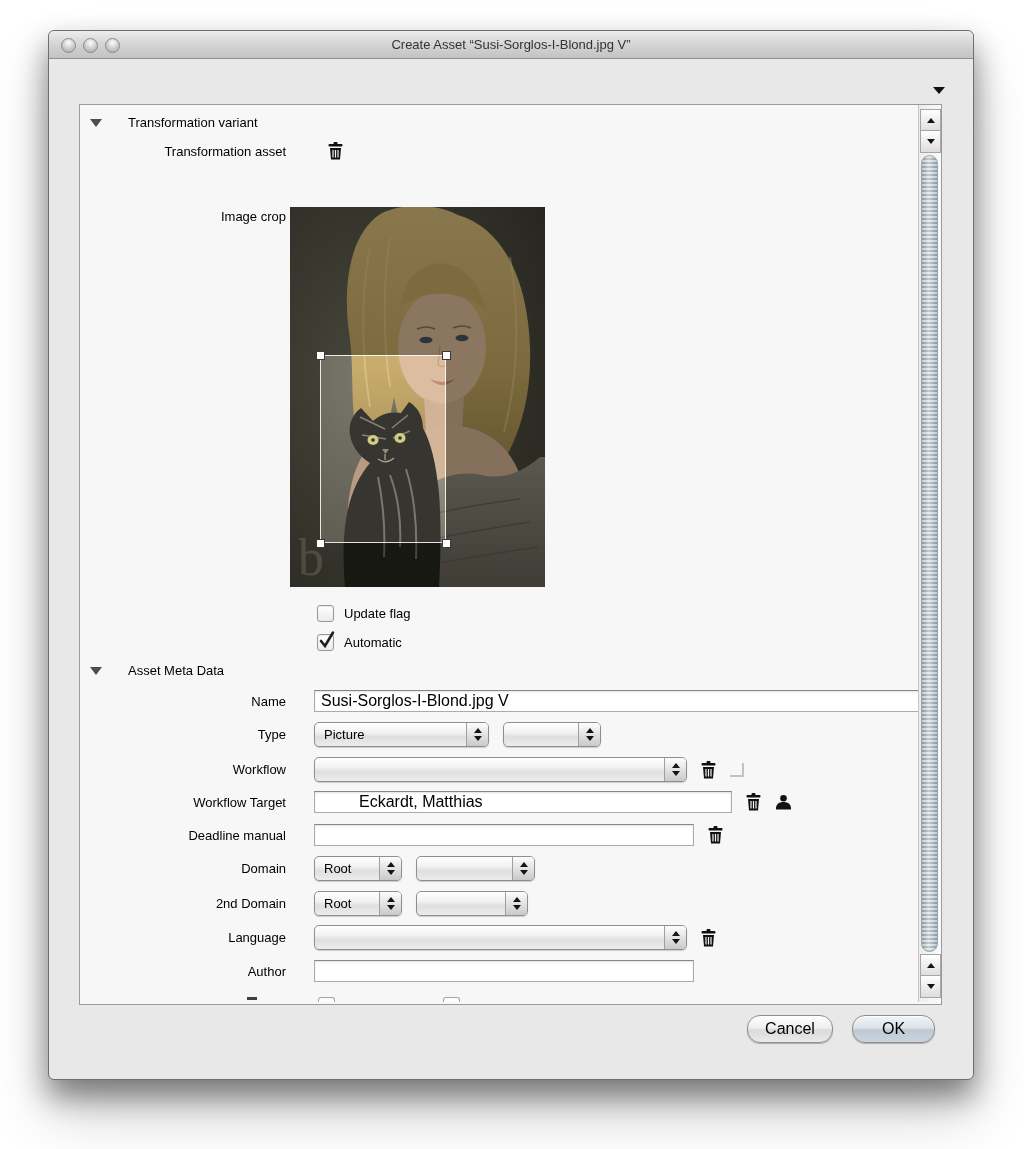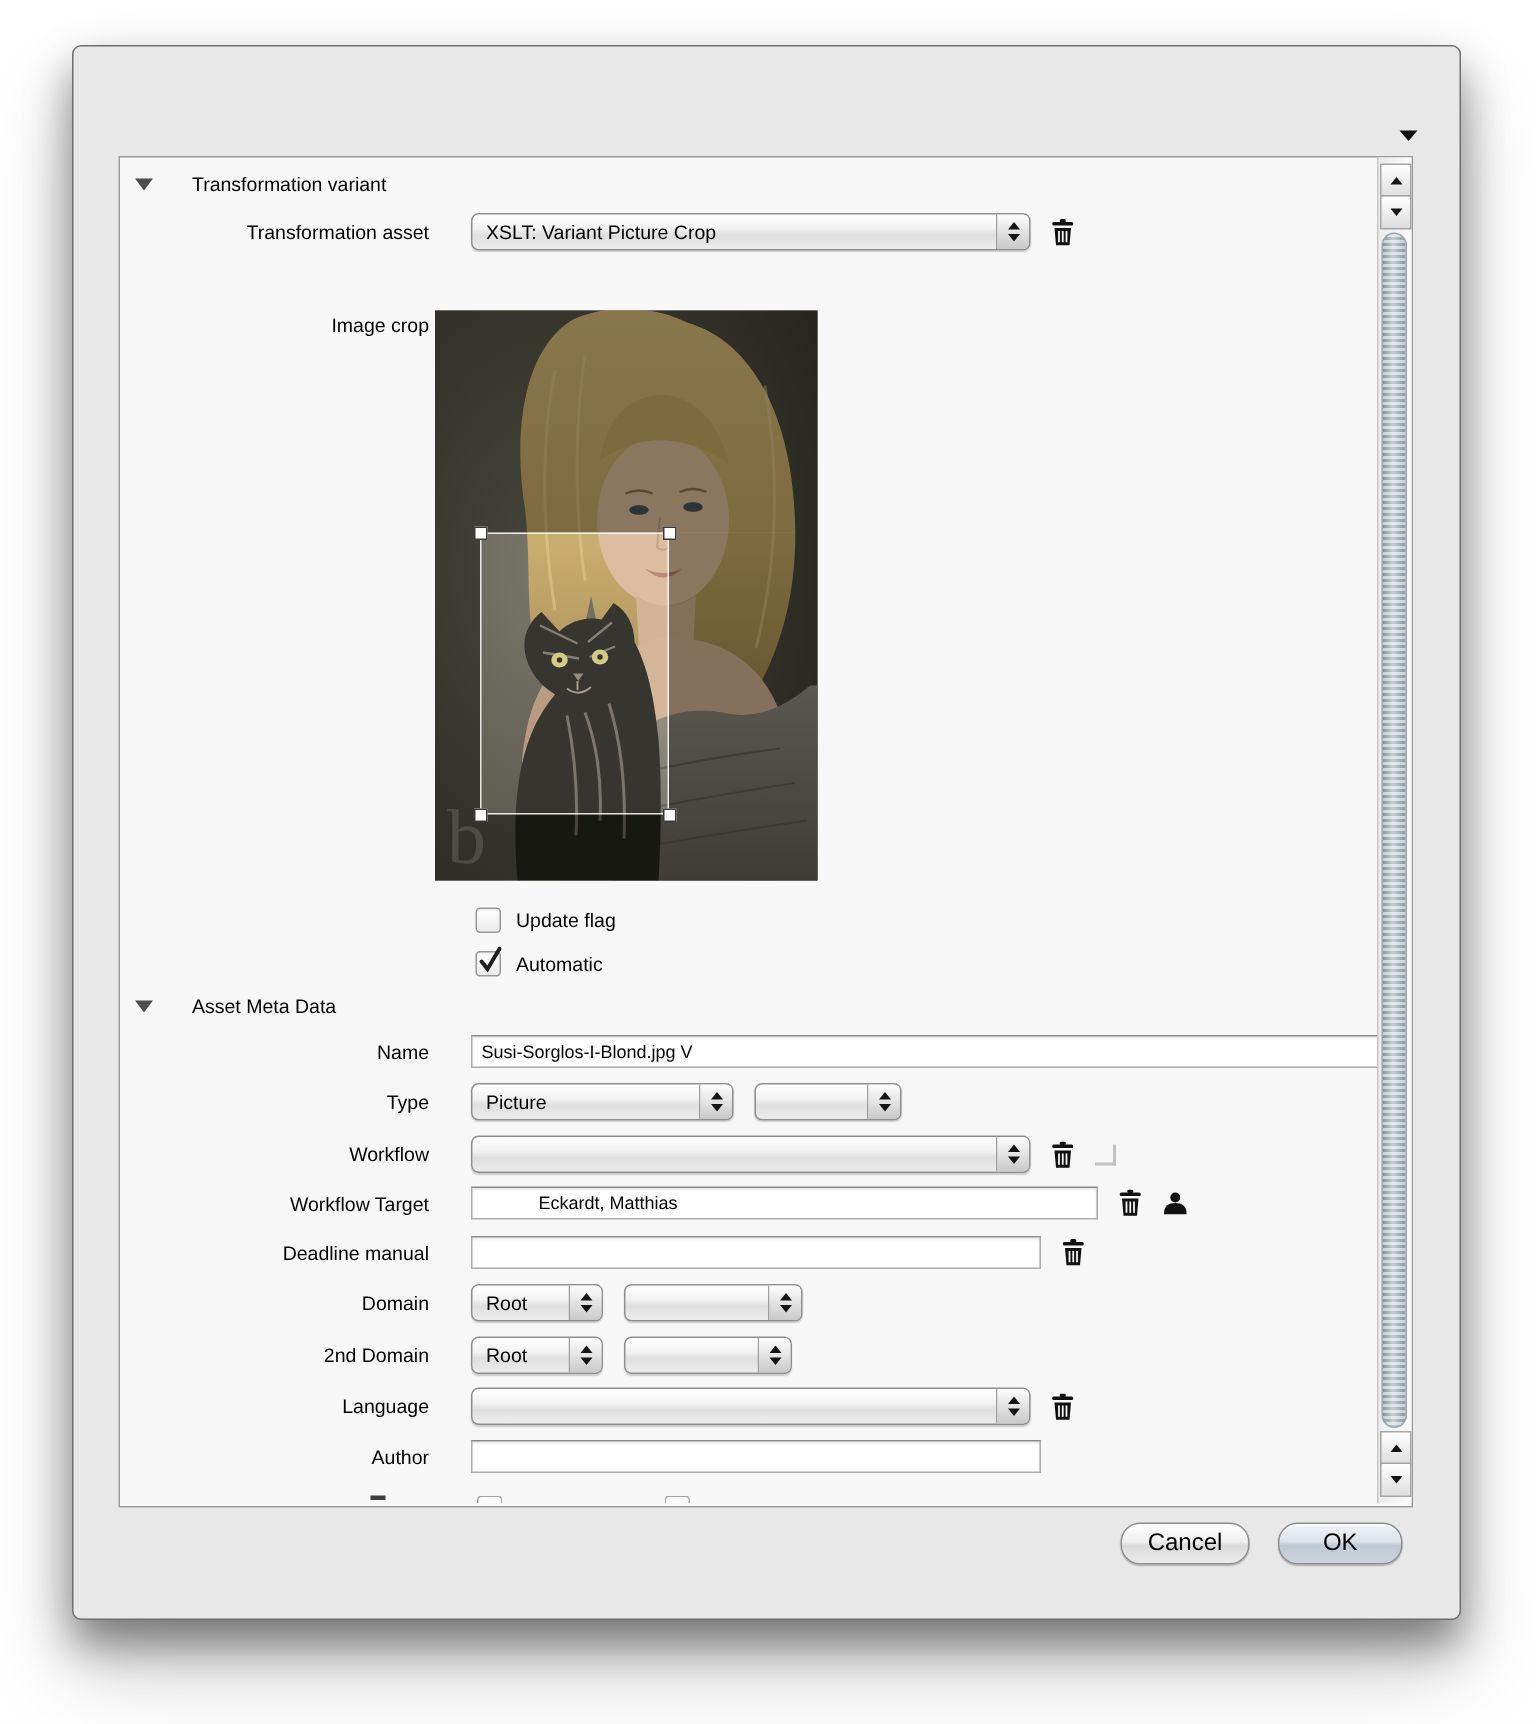--- a/index.html
+++ b/index.html
@@ -40,21 +40,21 @@
          box-shadow:inset 0 1px 0 #fff,0 1px 1px rgba(0,0,0,.18);display:flex;align-items:center;flex:none;}
   .popup-text{padding:0 26px 0 9px;white-space:nowrap;overflow:hidden;}
   .popup-arrows{position:absolute;right:0;top:0;bottom:0;width:21px;border-left:1px solid #9f9f9f;
          border-radius:0 4px 4px 0;background:linear-gradient(to bottom,#fdfdfd,#c9c9c9);
          display:flex;flex-direction:column;align-items:center;justify-content:center;gap:3px;}
   .tri-u{width:0;height:0;border-left:4px solid transparent;border-right:4px solid transparent;
          border-bottom:5px solid #141414;}
   .tri-d{width:0;height:0;border-left:4px solid transparent;border-right:4px solid transparent;
          border-top:5px solid #141414;}
   .tfield{height:20px;border:1px solid #ababab;border-top-color:#868686;background:#fff;
-          font-family:"Liberation Sans",sans-serif;font-size:12px;padding:0 6px;flex:none;
+          font-family:"Liberation Sans",sans-serif;font-size:16px;padding:0 6px;flex:none;
           box-shadow:inset 0 1px 2px rgba(0,0,0,.12);}
   .icon-btn{flex:none;margin-left:14px;display:flex;align-items:center;}
   .cb{width:15px;height:15px;border:1px solid #979797;border-radius:3px;flex:none;
       background:linear-gradient(to bottom,#ffffff,#ebebeb);box-shadow:inset 0 1px 1px rgba(0,0,0,.08);
       position:relative;margin-right:10px;}
   .cb .check{position:absolute;left:-1px;top:-6px;}
   .corner-icon{width:12px;height:12px;border-right:2px solid #c2c2c2;border-bottom:2px solid #c2c2c2;}
   
   .photo{position:relative;width:255px;height:380px;flex:none;background:#3c3b33;}
   .photo svg{position:absolute;left:0;top:0;}
@@ -80,40 +80,41 @@
   .clip-cb{position:absolute;width:15px;height:20px;border:1px solid #a5a5a5;border-bottom:none;
            border-radius:3px 3px 0 0;background:#fdfdfd;}
   .clip-frag{position:absolute;background:#3f3f3f;}
 </style>
 </head>
 <body>
 
 <div id="page">
   <div class="window">
 
+    <div class="titlebar">
+      <div class="title">Create Asset “Susi-Sorglos-I-Blond.jpg V”</div>
+      <div class="lights">
+        <div class="light"></div>
+        <div class="light"></div>
+        <div class="light"></div>
+      </div>
+    </div>
 
     <div class="tab-overflow"></div>
 
     <div class="panel">
       <div class="form">
 
         <div class="sec-h" style="top:10px">
           <div class="disc"></div>
           <span>Transformation variant</span>
         </div>
 
         <div class="row" style="top:37px">
           <div class="lbl">Transformation asset</div>
-          <div class="popup" style="width:371px">
-            <span class="popup-text">XSLT: Variant Picture Crop</span>
-            <span class="popup-arrows">
-                <span class="tri-u"></span>
-                <span class="tri-d"></span>
-              </span>
-          </div>
           <span class="icon-btn">
             <svg width="15" height="18" viewBox="0 0 15 18">
               <rect x="5.5" y="0" width="4" height="2.4" rx="1" fill="#111"></rect>
               <rect x="0.5" y="2" width="14" height="2.4" rx="1" fill="#111"></rect>
               <path d="M2 6 h11 l-1 11.5 h-9 z" fill="#111"></path>
               <line x1="5" y1="8" x2="5" y2="15.5" stroke="#f7f7f7" stroke-width="1.2"></line>
               <line x1="7.5" y1="8" x2="7.5" y2="15.5" stroke="#f7f7f7" stroke-width="1.2"></line>
               <line x1="10" y1="8" x2="10" y2="15.5" stroke="#f7f7f7" stroke-width="1.2"></line>
             </svg>
           </span>

